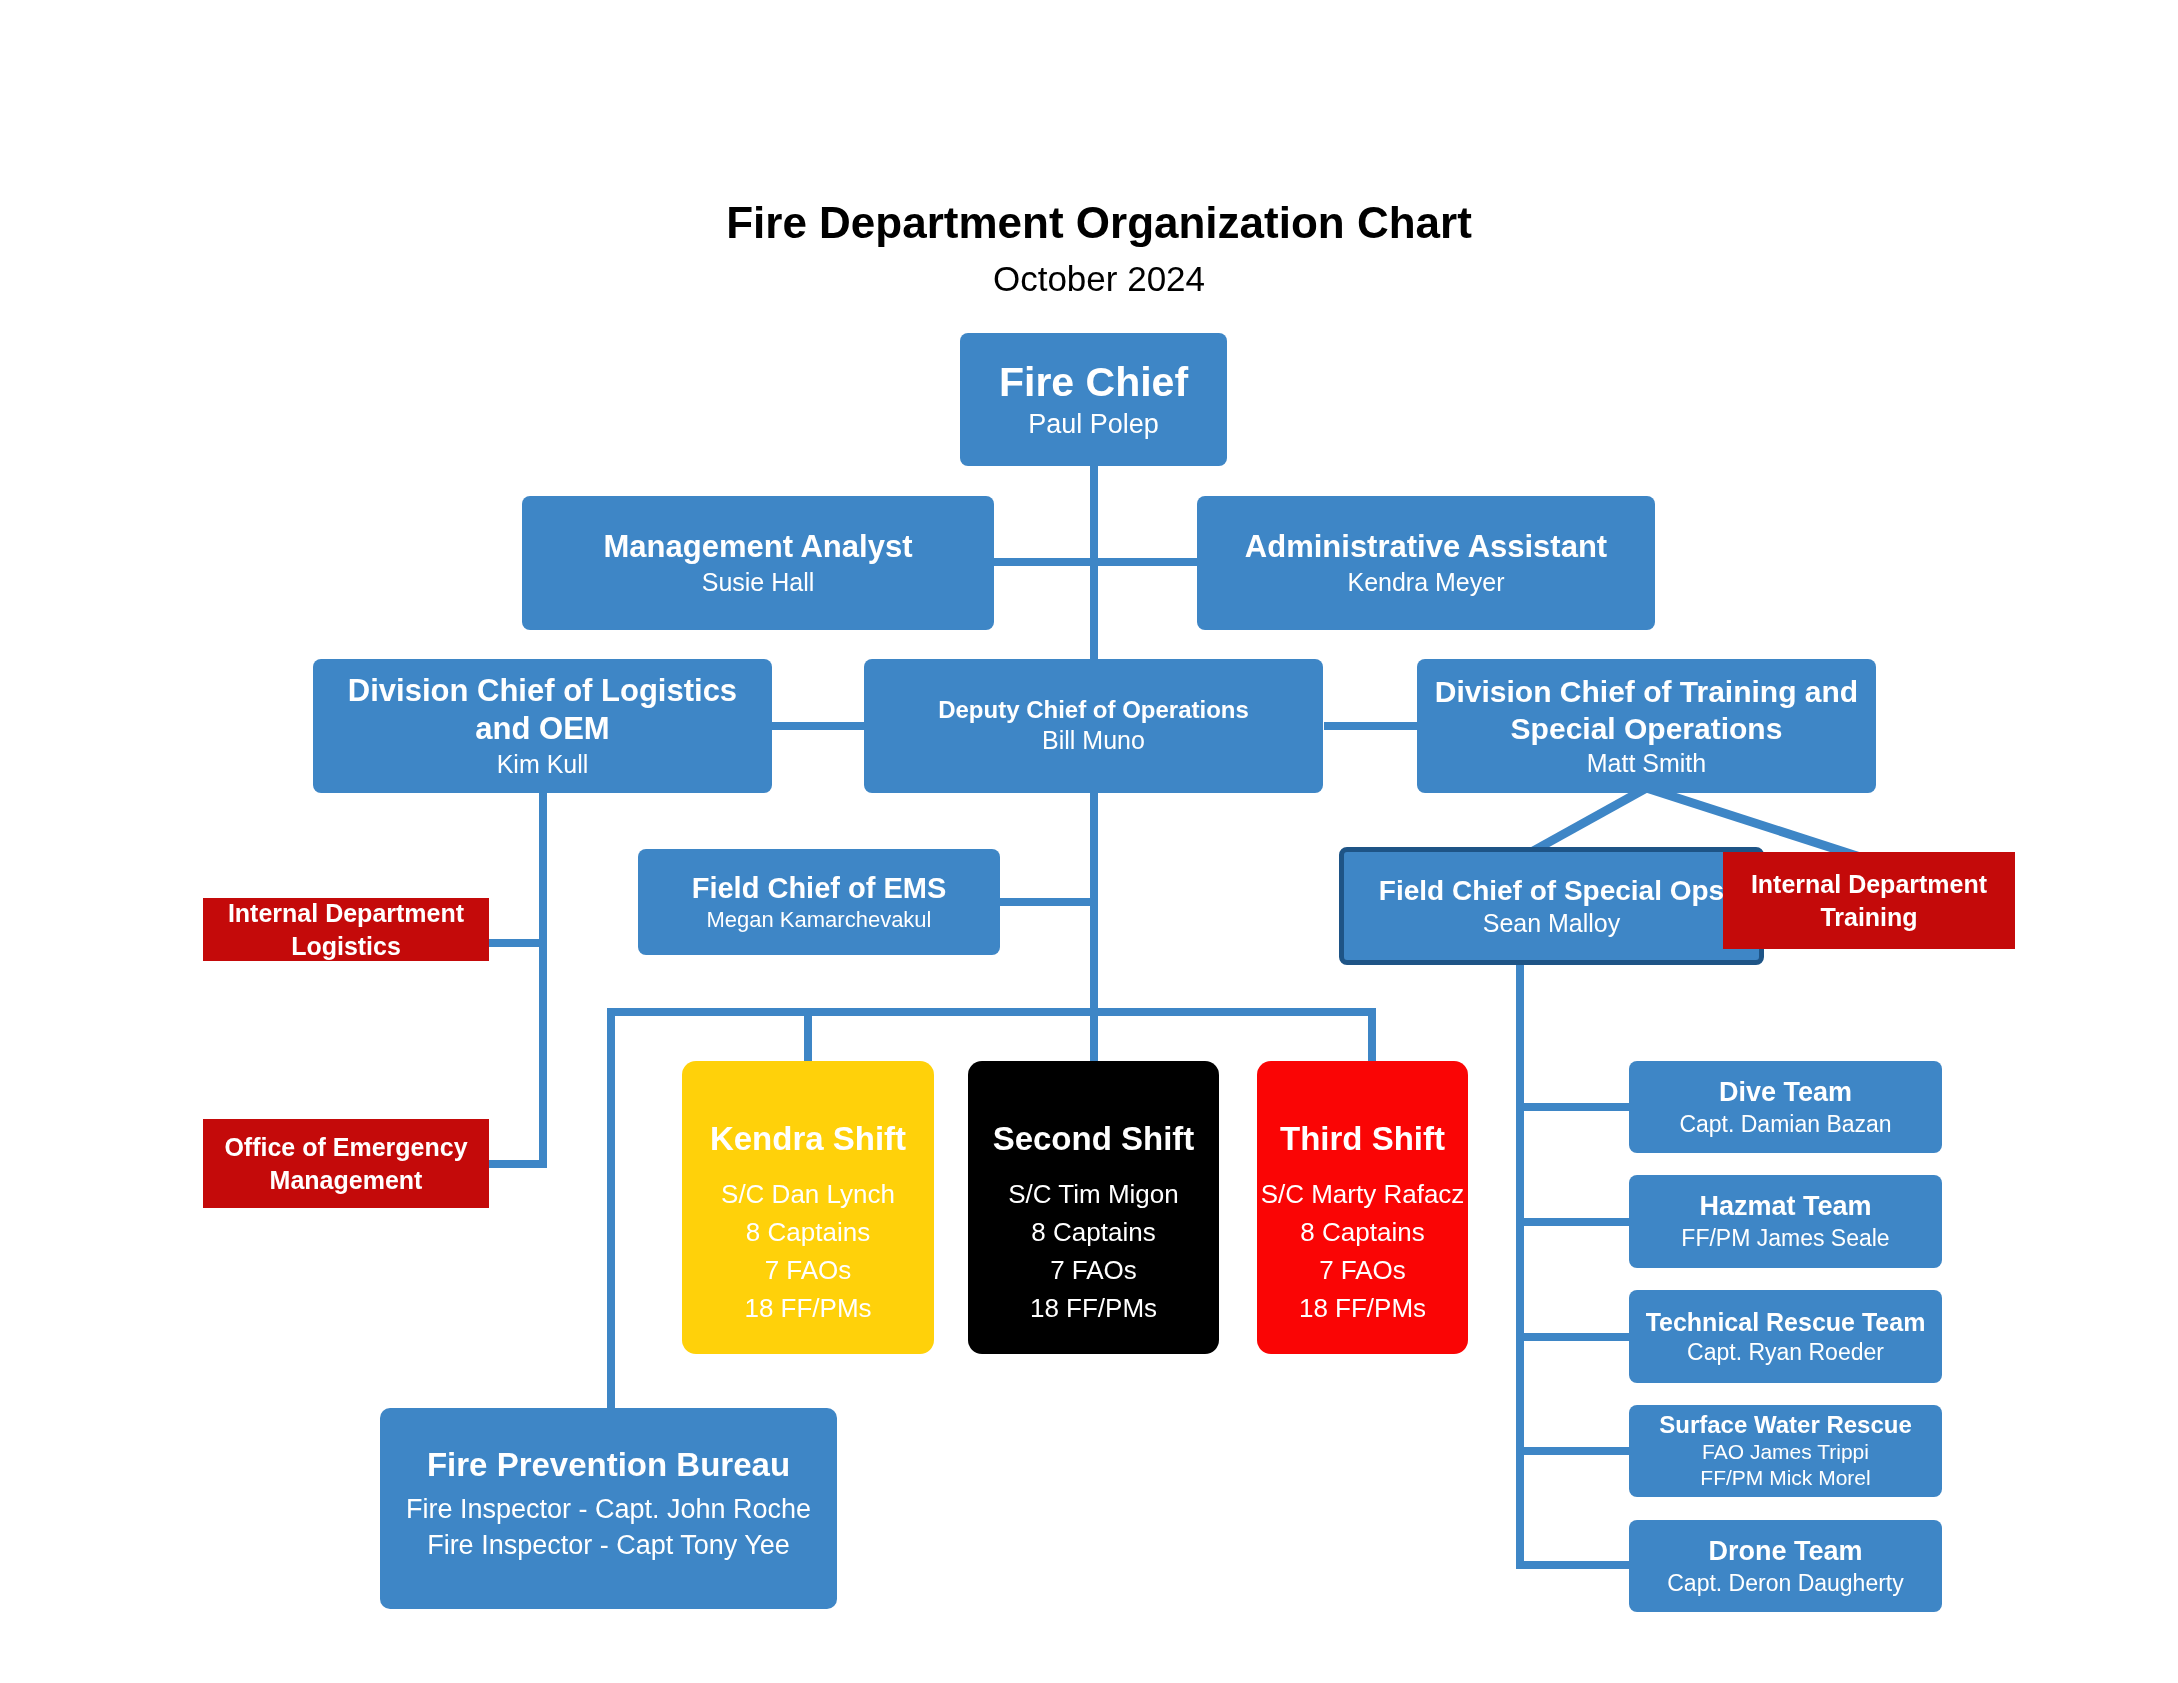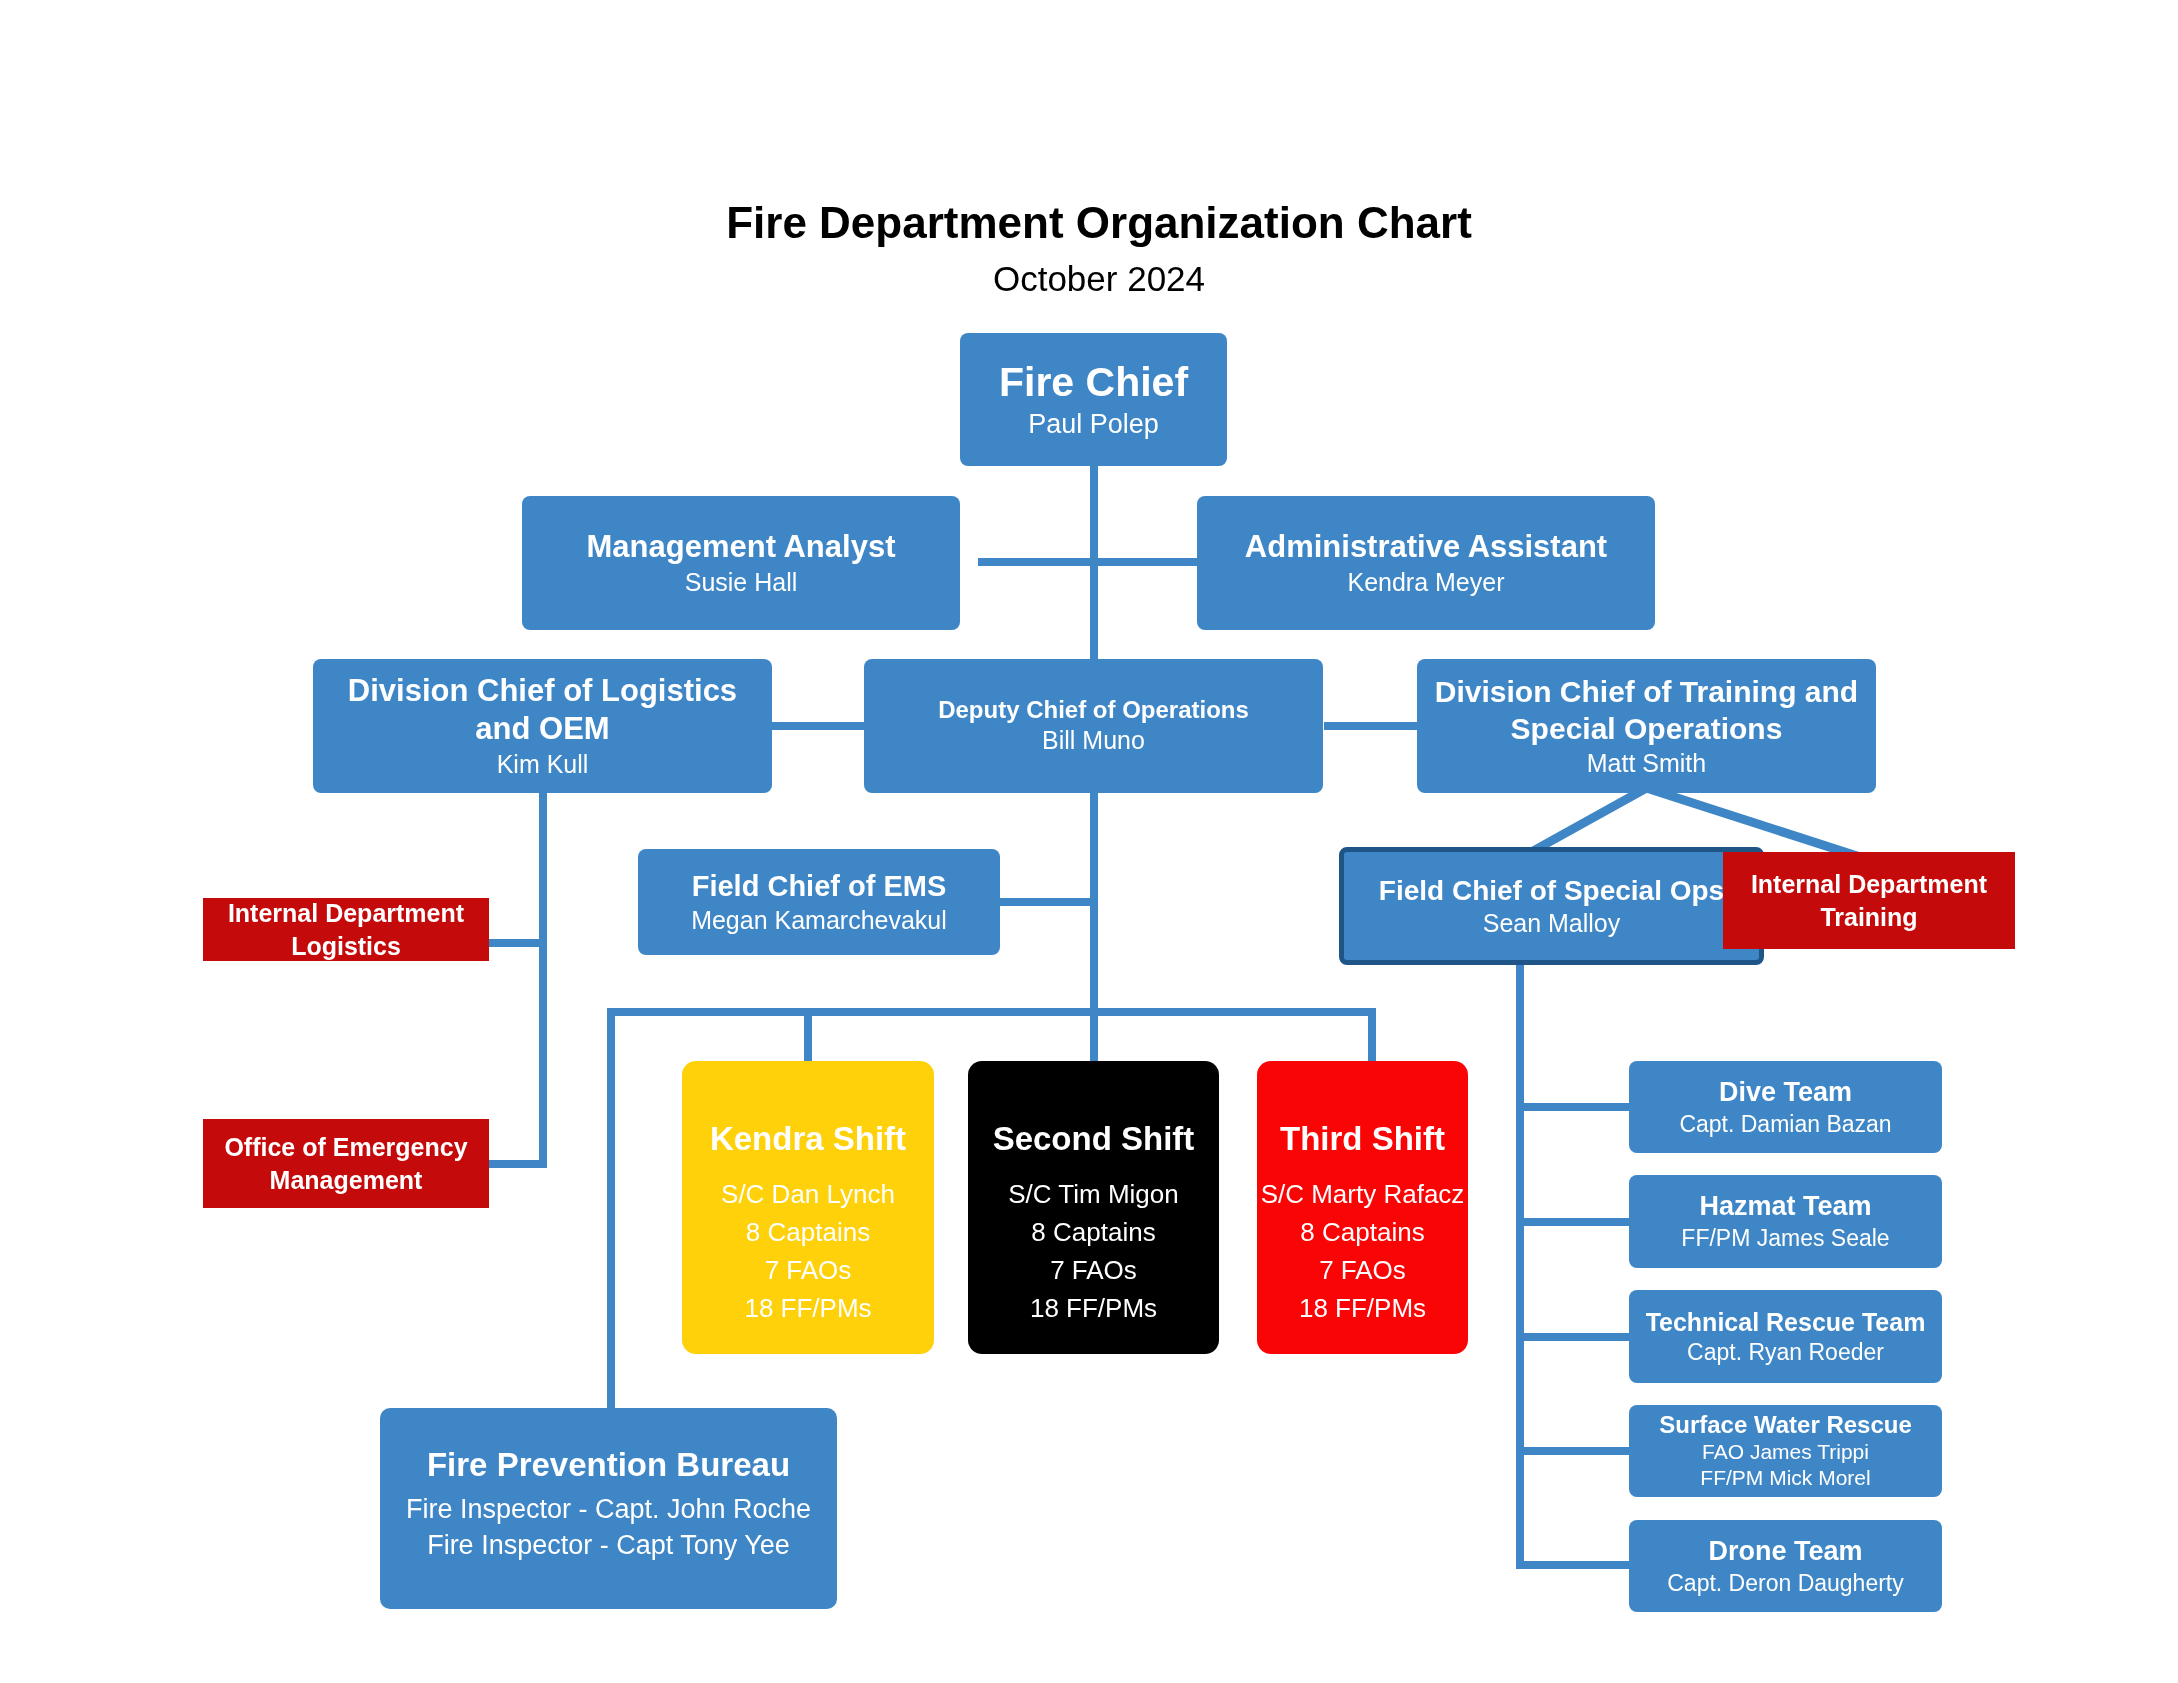--- a/index.html
+++ b/index.html
@@ -75,21 +75,21 @@
   <svg class="wires" width="2178" height="1683" viewBox="0 0 2200 1700">
     <line x1="1663" y1="796" x2="1537" y2="866"></line>
     <line x1="1663" y1="796" x2="1886" y2="868"></line>
   </svg>
 
   <div class="box" style="left:960px;top:333px;width:267px;height:133px;">
     <div class="t" style="font-size:41px;">Fire Chief</div>
     <div class="s" style="font-size:27px;">Paul Polep</div>
   </div>
 
-  <div class="box" style="left:522px;top:496px;width:438px;height:134px;">
+  <div class="box" style="left:522px;top:496px;width:472px;height:134px;">
     <div class="t" style="font-size:31px;">Management Analyst</div>
     <div class="s" style="font-size:25px;">Susie Hall</div>
   </div>
 
   <div class="box" style="left:1197px;top:496px;width:458px;height:134px;">
     <div class="t" style="font-size:31px;">Administrative Assistant</div>
     <div class="s" style="font-size:25px;">Kendra Meyer</div>
   </div>
 
   <div class="box" style="left:313px;top:659px;width:459px;height:134px;padding:0 16px;">
@@ -102,21 +102,21 @@
     <div class="s" style="font-size:25px;">Bill Muno</div>
   </div>
 
   <div class="box" style="left:1417px;top:659px;width:459px;height:134px;padding:0 16px;">
     <div class="t" style="font-size:30px;">Division Chief of Training and Special Operations</div>
     <div class="s" style="font-size:25px;">Matt Smith</div>
   </div>
 
   <div class="box" style="left:638px;top:849px;width:362px;height:106px;">
     <div class="t" style="font-size:29px;">Field Chief of EMS</div>
-    <div class="s" style="font-size:25px;">Megan Kamarchevakul</div>
+    <div class="s" style="font-size:22px;">Megan Kamarchevakul</div>
   </div>
 
   <div class="box" style="left:1339px;top:847px;width:425px;height:118px;border:5px solid var(--blueDark);">
     <div class="t" style="font-size:28px;">Field Chief of Special Ops</div>
     <div class="s" style="font-size:25px;">Sean Malloy</div>
   </div>
 
   <div class="box red" style="left:1723px;top:852px;width:292px;height:97px;">
     <div class="t">Internal Department Training</div>
   </div>

